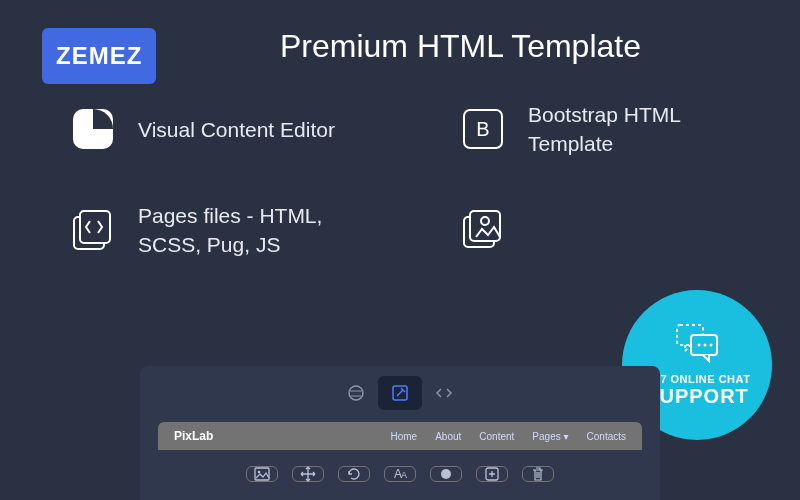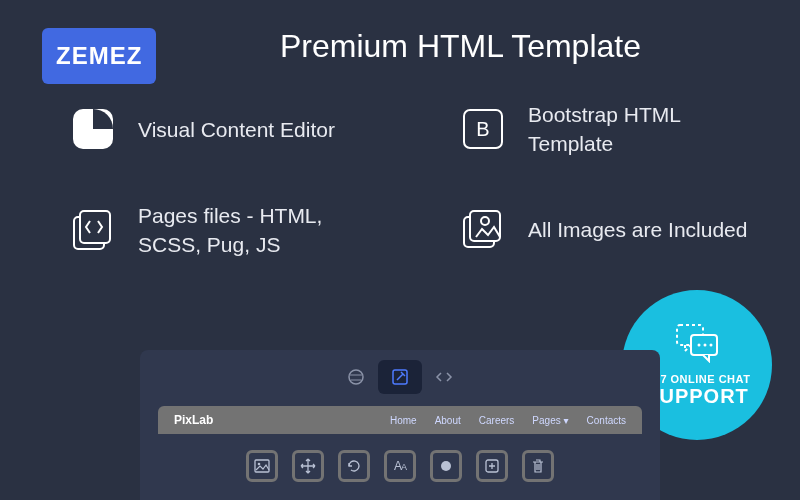--- a/index.html
+++ b/index.html
@@ -117,22 +117,22 @@
 .preview .page-bar .brand { font-weight: 700; font-size: 12px; color: #fff; margin-right: auto; }
 .preview .page-bar .nav-item { margin-left: 18px; }
 .preview .toolbar {
   display: flex;
   justify-content: center;
   gap: 14px;
   padding: 16px 0 18px;
 }
 .preview .tool {
   width: 32px;
-  height: 32px;
-  border: 3px solid #737373;
+  height: 16px;
+  border: 1px solid #737373;
   border-radius: 6px;
   display: flex;
   align-items: center;
   justify-content: center;
   color: #b9c1d4;
 }
 </style>
 </head>
 <body>
 
@@ -170,21 +170,20 @@
   </div>
   <div class="feature">
     <span class="icon">
       <svg width="46" height="46" viewBox="0 0 46 46">
           <rect x="4" y="10" width="30" height="30" rx="4" fill="none" stroke="#fff" stroke-width="2"></rect>
           <rect x="10" y="4" width="30" height="30" rx="4" fill="#2a3142" stroke="#fff" stroke-width="2"></rect>
           <circle cx="25" cy="14" r="4" fill="none" stroke="#fff" stroke-width="2"></circle>
           <path d="M16 30 L22 22 L28 28 L34 20 L40 30" stroke="#fff" stroke-width="2" fill="none"></path>
         </svg>
     </span>
-    <span class="label">All Images are Included</span>
   </div>
 </div>
 
 <div class="support-badge">
   <span class="chat-icon">
     <svg width="44" height="40" viewBox="0 0 44 40">
         <rect x="2" y="2" width="26" height="20" rx="3" fill="none" stroke="#fff" stroke-width="2" stroke-dasharray="3 3"></rect>
         <path d="M10 22 L10 28 L16 22" fill="none" stroke="#fff" stroke-width="2" stroke-dasharray="3 3"></path>
         <rect x="16" y="12" width="26" height="20" rx="3" fill="#1abfe0" stroke="#fff" stroke-width="2"></rect>
         <path d="M34 32 L34 38 L28 32" fill="#1abfe0" stroke="#fff" stroke-width="2"></path>
@@ -214,21 +213,21 @@
     <div class="mode-tab">
       <svg width="18" height="18" viewBox="0 0 18 18">
           <path d="M6 5 L2 9 L6 13 M12 5 L16 9 L12 13" stroke="#8b93a8" stroke-width="1.5" fill="none"></path>
         </svg>
     </div>
   </div>
   <div class="page-bar">
     <span class="brand">PixLab</span>
     <span class="nav-item">Home</span>
     <span class="nav-item">About</span>
-    <span class="nav-item">Careers</span>
+    <span class="nav-item">Content</span>
     <span class="nav-item"><span>Pages</span> ▾</span>
     <span class="nav-item">Contacts</span>
   </div>
   <div class="toolbar">
     <div class="tool">
         <svg width="16" height="16" viewBox="0 0 16 16">
           <rect x="1" y="2" width="14" height="12" rx="1" fill="none" stroke="#b9c1d4" stroke-width="1.3"></rect>
           <circle cx="5" cy="6" r="1.3" fill="#b9c1d4"></circle>
           <path d="M2 12 L6 8 L9 11 L12 7 L15 12" stroke="#b9c1d4" stroke-width="1.2" fill="none"></path>
         </svg>

